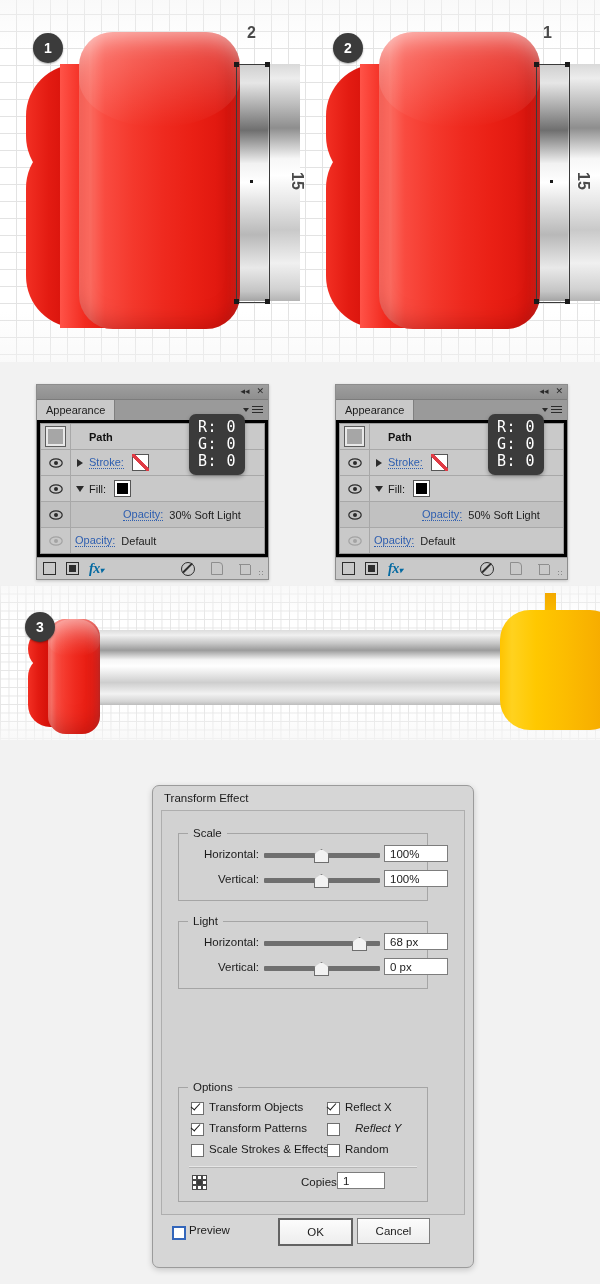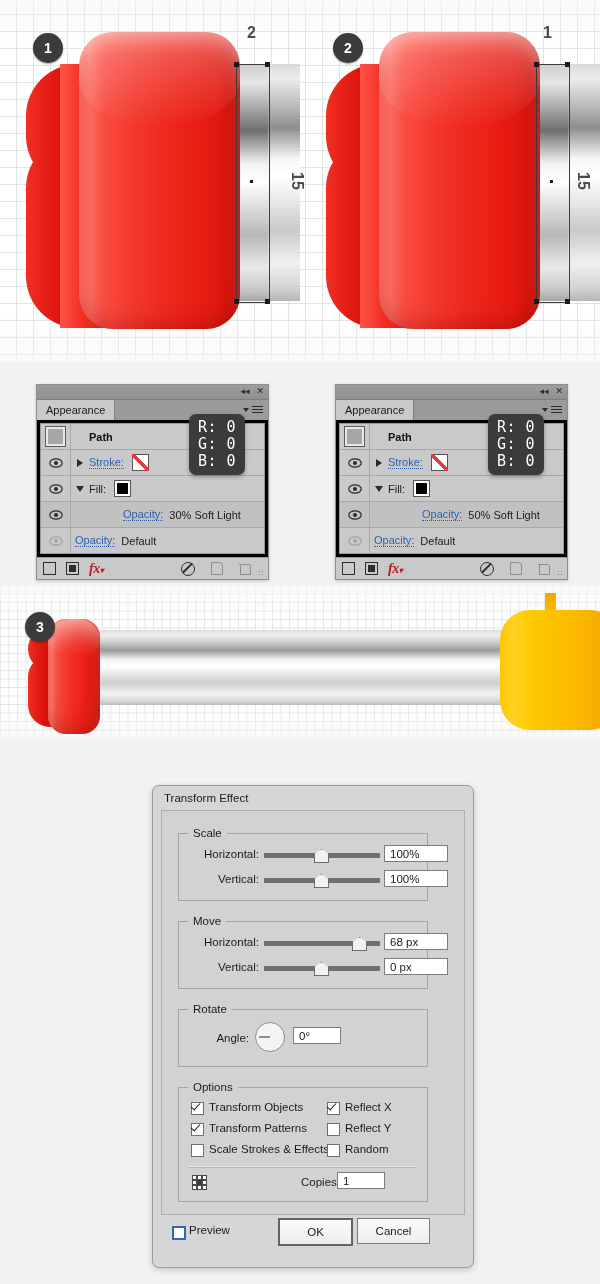--- a/index.html
+++ b/index.html
@@ -145,21 +145,21 @@
 
   .panel-footer{
     height:21px;background:#c9c9c9;border-top:1px solid #9a9a9a;
     display:flex;align-items:center;padding:0 6px;position:relative;
   }
   .foot-left{display:flex;align-items:center;gap:10px;}
   .foot-right{position:absolute;right:18px;display:flex;align-items:center;gap:16px;}
   .ft-sq{width:11px;height:11px;border:1.5px solid #2d2d2d;}
   .ft-sq-fill{width:11px;height:11px;border:1.5px solid #2d2d2d;position:relative;}
   .ft-sq-fill:after{content:"";position:absolute;left:2px;top:2px;right:2px;bottom:2px;background:#2d2d2d;}
-  .ft-fx{font-family:"Liberation Serif", serif;font-style:italic;font-size:14px;font-weight:bold;color:#b91c1c;letter-spacing:-.5px;}
+  .ft-fx{font-family:"Liberation Serif", serif;font-style:italic;font-size:14px;font-weight:bold;color:#0369a1;letter-spacing:-.5px;}
   .ft-no{width:12px;height:12px;border:1.6px solid #2d2d2d;border-radius:50%;position:relative;}
   .ft-no:after{content:"";position:absolute;left:-1px;top:4px;width:13px;height:1.6px;background:#2d2d2d;transform:rotate(-45deg);}
   .ft-dup{width:10px;height:11px;border:1.5px solid #8e8e8e;border-top-right-radius:4px;}
   .ft-trash{width:11px;height:11px;position:relative;}
   .ft-trash:before{content:"";position:absolute;left:1px;top:2px;width:9px;height:9px;border:1.4px solid #8e8e8e;border-top:none;}
   .ft-trash:after{content:"";position:absolute;left:0;top:1px;width:11px;height:1.4px;background:#8e8e8e;}
   .grip{position:absolute;right:3px;bottom:2px;width:7px;height:7px;
     background:radial-gradient(circle, #8a8a8a 45%, transparent 46%);
     background-size:3px 3px;}
 
@@ -560,57 +560,51 @@
       <div class="sl-knob" style="left:135px;top:15px;"></div>
       <div class="txtfield" style="left:205px;top:11px;width:64px;height:17px;">100%</div>
 
       <span class="fld-label" style="left:8px;top:39px;width:72px;">Vertical:</span>
       <div class="slider" style="left:85px;top:44px;width:116px;"></div>
       <div class="sl-knob" style="left:135px;top:40px;"></div>
       <div class="txtfield" style="left:205px;top:36px;width:64px;height:17px;">100%</div>
     </div>
 
     <div class="fieldset" style="left:16px;top:110px;width:248px;height:66px;">
-      <span class="legend">Move</span>
+      <span class="legend">Light</span>
 
       <span class="fld-label" style="left:8px;top:14px;width:72px;">Horizontal:</span>
       <div class="slider" style="left:85px;top:19px;width:116px;"></div>
       <div class="sl-knob" style="left:173px;top:15px;"></div>
       <div class="txtfield" style="left:205px;top:11px;width:64px;height:17px;">68 px</div>
 
       <span class="fld-label" style="left:8px;top:39px;width:72px;">Vertical:</span>
       <div class="slider" style="left:85px;top:44px;width:116px;"></div>
       <div class="sl-knob" style="left:135px;top:40px;"></div>
       <div class="txtfield" style="left:205px;top:36px;width:64px;height:17px;">0 px</div>
     </div>
 
-    <div class="fieldset" style="left:16px;top:198px;width:248px;height:56px;">
-      <span class="legend">Rotate</span>
-      <span class="fld-label" style="left:8px;top:22px;width:62px;">Angle:</span>
-      <div class="dial" style="left:76px;top:12px;"></div>
-      <div class="txtfield" style="left:114px;top:17px;width:48px;height:17px;">0°</div>
-    </div>
 
     <div class="fieldset" style="left:16px;top:276px;width:248px;height:113px;">
       <span class="legend">Options</span>
 
       <div class="cbx checked" style="left:12px;top:14px;"></div>
       <span class="cbx-label" style="left:30px;top:13px;">Transform Objects</span>
 
       <div class="cbx checked" style="left:12px;top:35px;"></div>
       <span class="cbx-label" style="left:30px;top:34px;">Transform Patterns</span>
 
       <div class="cbx" style="left:12px;top:56px;"></div>
       <span class="cbx-label" style="left:30px;top:55px;">Scale Strokes &amp; Effects</span>
 
       <div class="cbx checked" style="left:148px;top:14px;"></div>
       <span class="cbx-label" style="left:166px;top:13px;">Reflect X</span>
 
       <div class="cbx" style="left:148px;top:35px;"></div>
-      <span class="cbx-label" style="left:166px;top:34px;">Reflect Y</span>
+      <span class="cbx-label" style="left:176px;top:34px;font-style:italic;">Reflect Y</span>
 
       <div class="cbx" style="left:148px;top:56px;"></div>
       <span class="cbx-label" style="left:166px;top:55px;">Random</span>
 
       <div class="hr-line" style="left:10px;top:78px;width:228px;"></div>
 
       <div class="refpt" style="left:13px;top:87px;">
         <i style="left:0;top:0;"></i>
           <i style="left:5px;top:0;"></i>
           <i style="left:10px;top:0;"></i>

